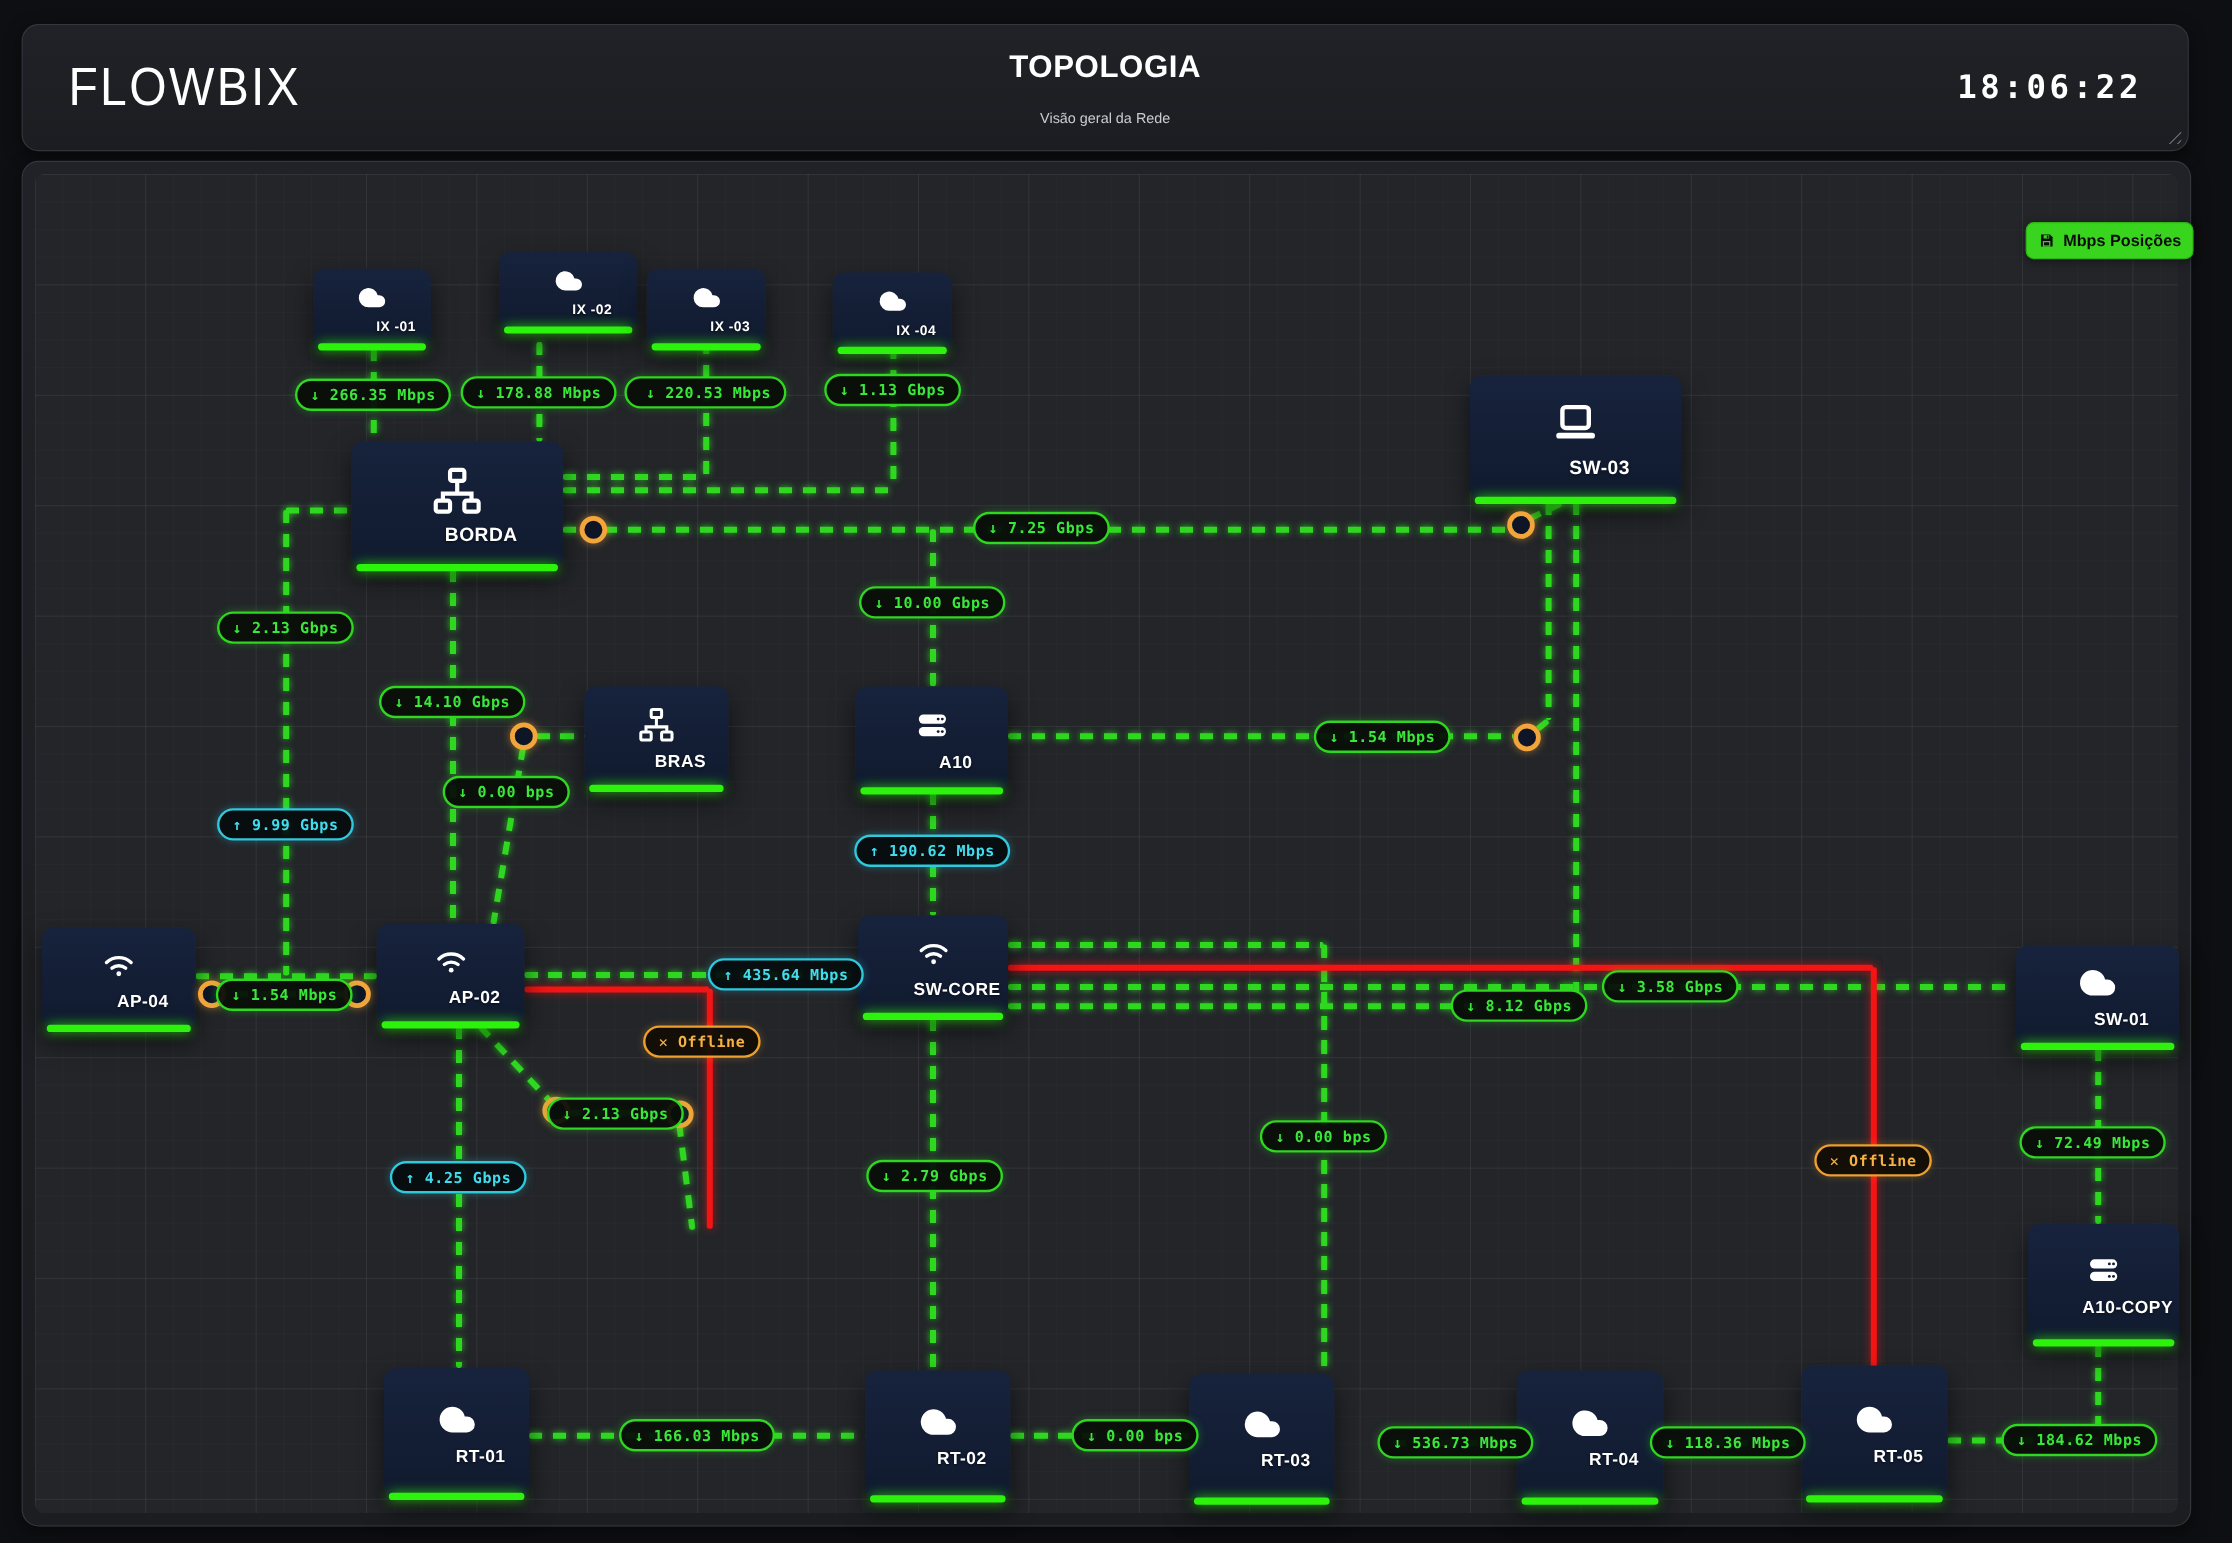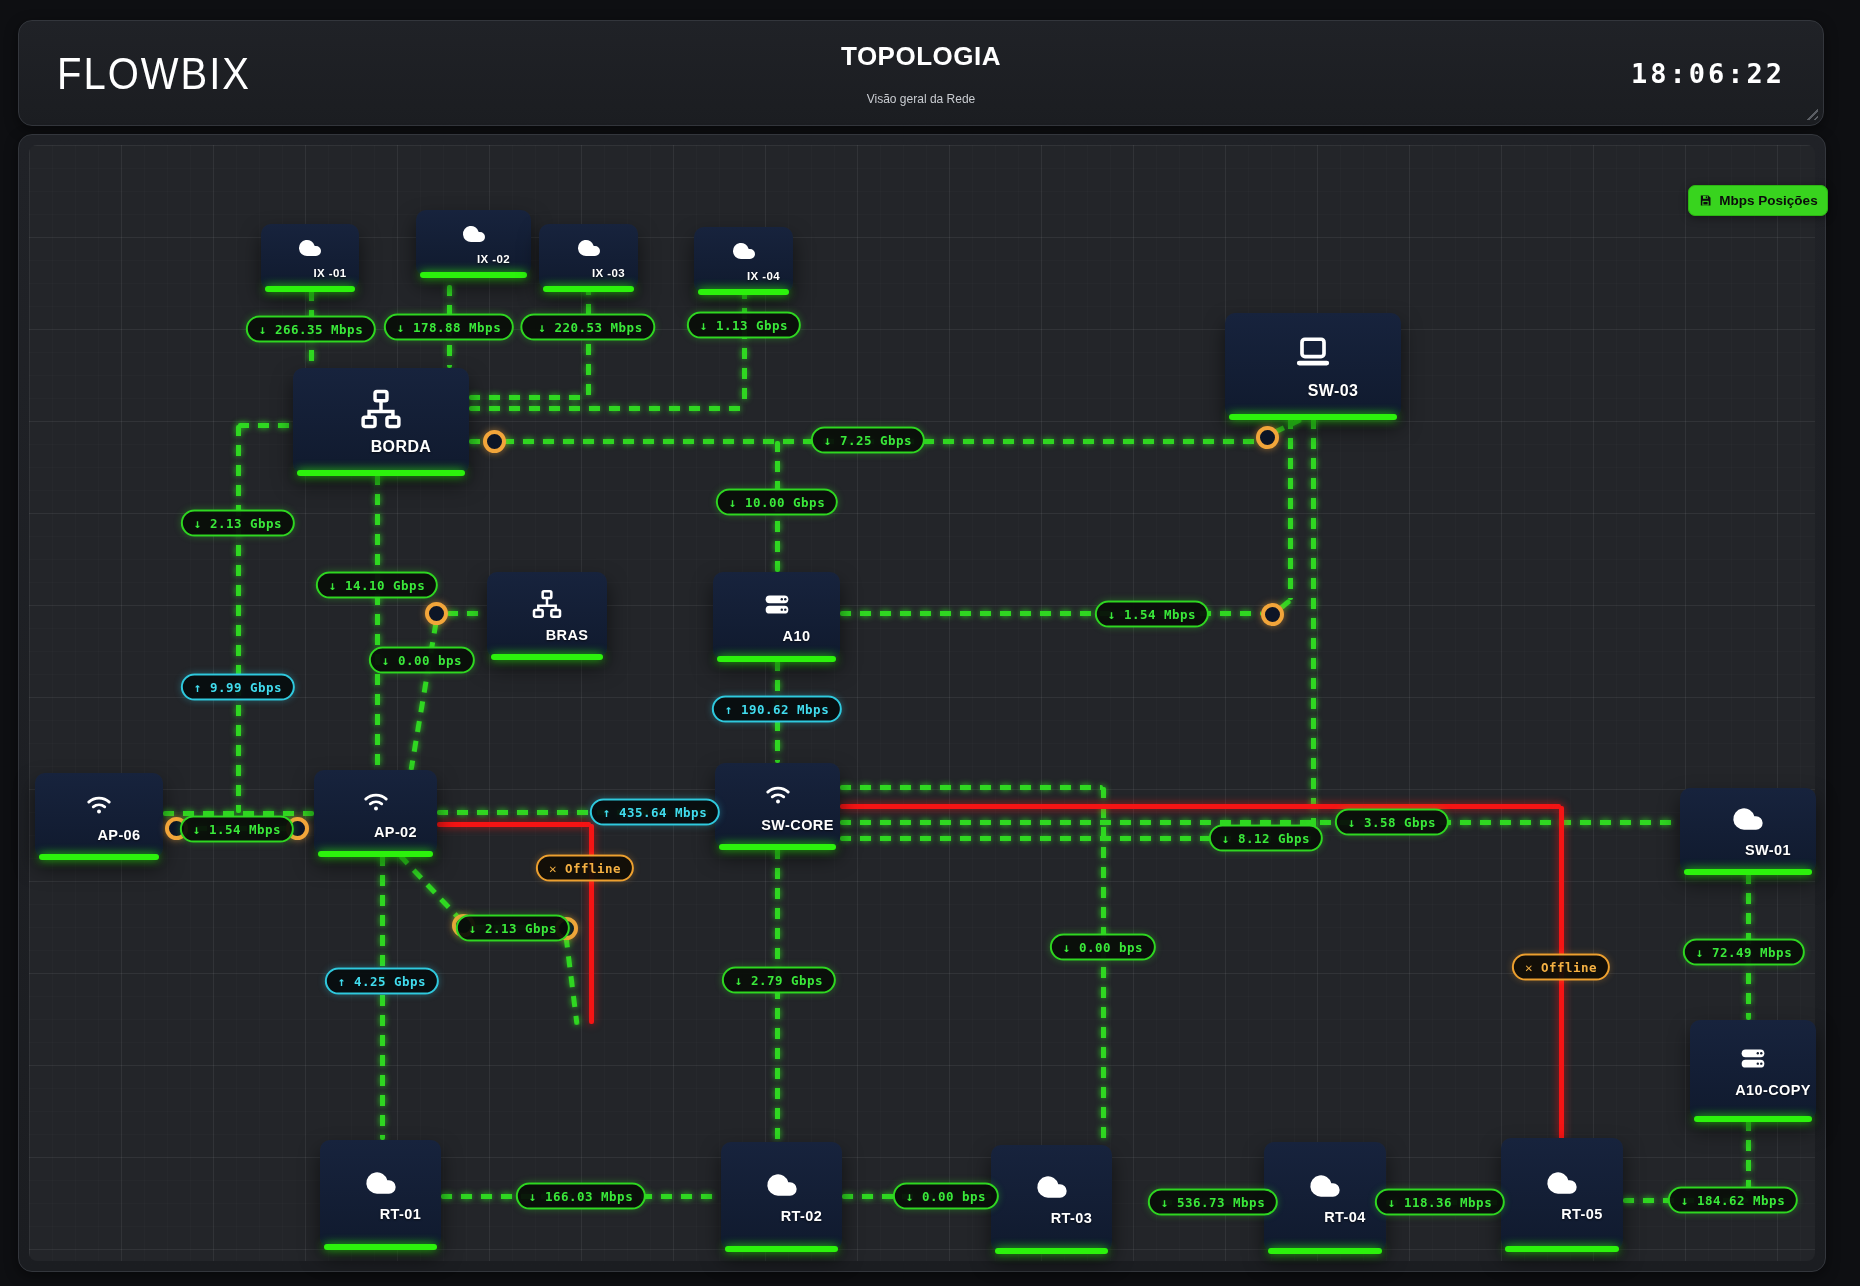--- a/index.html
+++ b/index.html
@@ -225,21 +225,21 @@
             <circle cx="18.2" cy="15.5" r=".9" fill="#121c30"></circle>
           </svg></span>
         <span class="nlabel">A10</span>
       </div>
       <div class="node md" style="left: 35px; top: 773px; width: 128px; height: 85px;">
         <span class="icon"><svg viewBox="0 0 24 24" fill="none" stroke="#fff" stroke-width="2.1" stroke-linecap="round">
             <path d="M4.3 10.6a11.2 11.2 0 0 1 15.4 0"></path>
             <path d="M7.7 14.1a6.9 6.9 0 0 1 8.6 0"></path>
             <circle cx="12" cy="17.6" r="1.5" fill="#fff" stroke="none"></circle>
           </svg></span>
-        <span class="nlabel">AP-06</span>
+        <span class="nlabel">AP-04</span>
       </div>
       <div class="node md" style="left: 314px; top: 770px; width: 123px; height: 85px;">
         <span class="icon"><svg viewBox="0 0 24 24" fill="none" stroke="#fff" stroke-width="2.1" stroke-linecap="round">
             <path d="M4.3 10.6a11.2 11.2 0 0 1 15.4 0"></path>
             <path d="M7.7 14.1a6.9 6.9 0 0 1 8.6 0"></path>
             <circle cx="12" cy="17.6" r="1.5" fill="#fff" stroke="none"></circle>
           </svg></span>
         <span class="nlabel">AP-02</span>
       </div>
       <div class="node md" style="left: 715px; top: 763px; width: 125px; height: 85px;">

